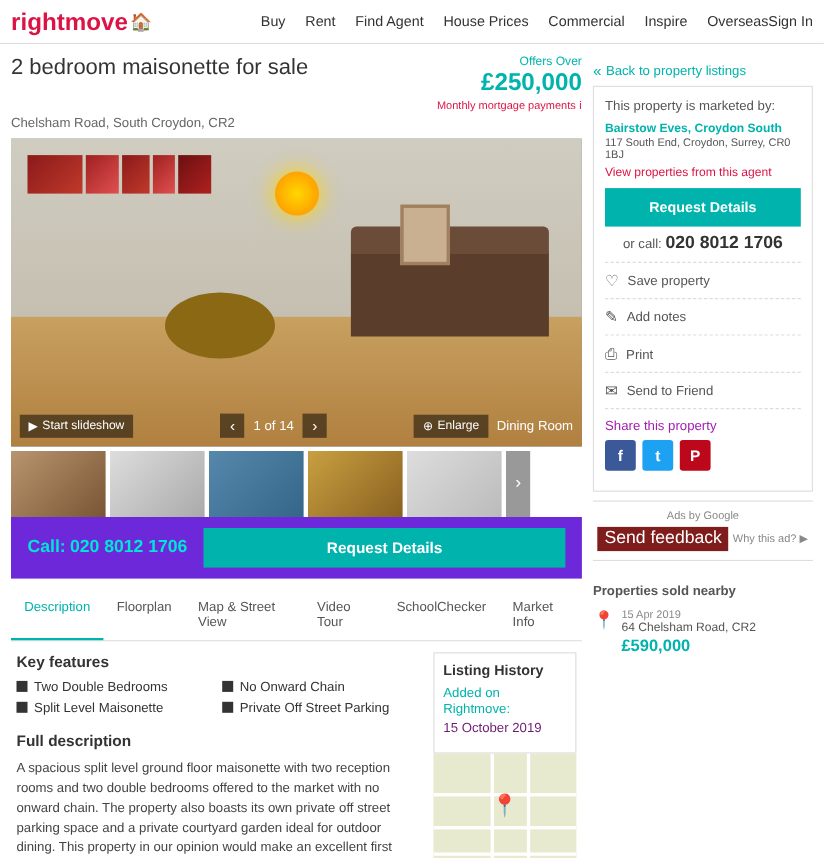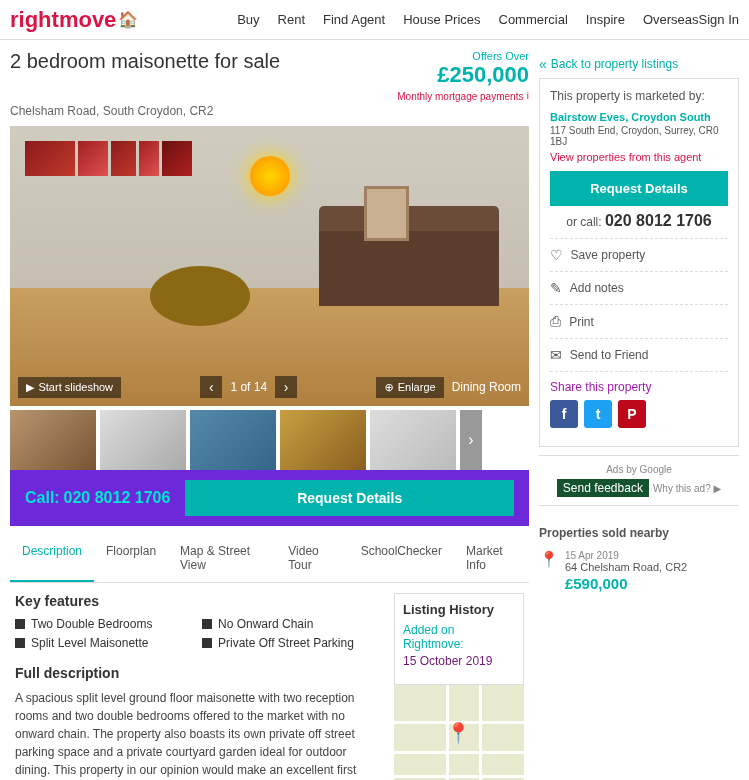--- a/index.html
+++ b/index.html
@@ -122,21 +122,21 @@
     .share-facebook { background: #3b5998; }
     .share-twitter { background: #1da1f2; }
     .share-pinterest { background: #bd081c; }
 
     
     .back-link { display: flex; align-items: center; gap: 4px; font-size: 12px; color: #00b3ad; cursor: pointer; padding: 6px 0; }
     .back-chevrons { color: #00b3ad; font-size: 14px; }
 
     
     .ads-section { padding: 8px 0; border-top: 1px solid #ddd; font-size: 10px; color: #888; text-align: center; }
-    .send-feedback-btn { background: #14532d; color: #fff; border: none; padding: 2px 6px; font-size: 12px; cursor: pointer; }
+    .send-feedback-btn { background: #7f1d1d; color: #fff; border: none; padding: 2px 6px; font-size: 16px; cursor: pointer; }
     .why-ad { color: #888; font-size: 10px; cursor: pointer; }
 
     
     .nearby-section { padding: 20px 0; border-top: 1px solid #ddd; }
     .nearby-title { font-size: 12px; font-weight: bold; margin-bottom: 6px; color: #555; }
     .nearby-item { display: flex; align-items: flex-start; gap: 6px; padding: 4px 0; }
     .nearby-pin { color: #6b2d6b; font-size: 16px; }
     .nearby-details { flex: 1; }
     .nearby-date { font-size: 10px; color: #888; }
     .nearby-address { font-size: 11px; color: #555; }

